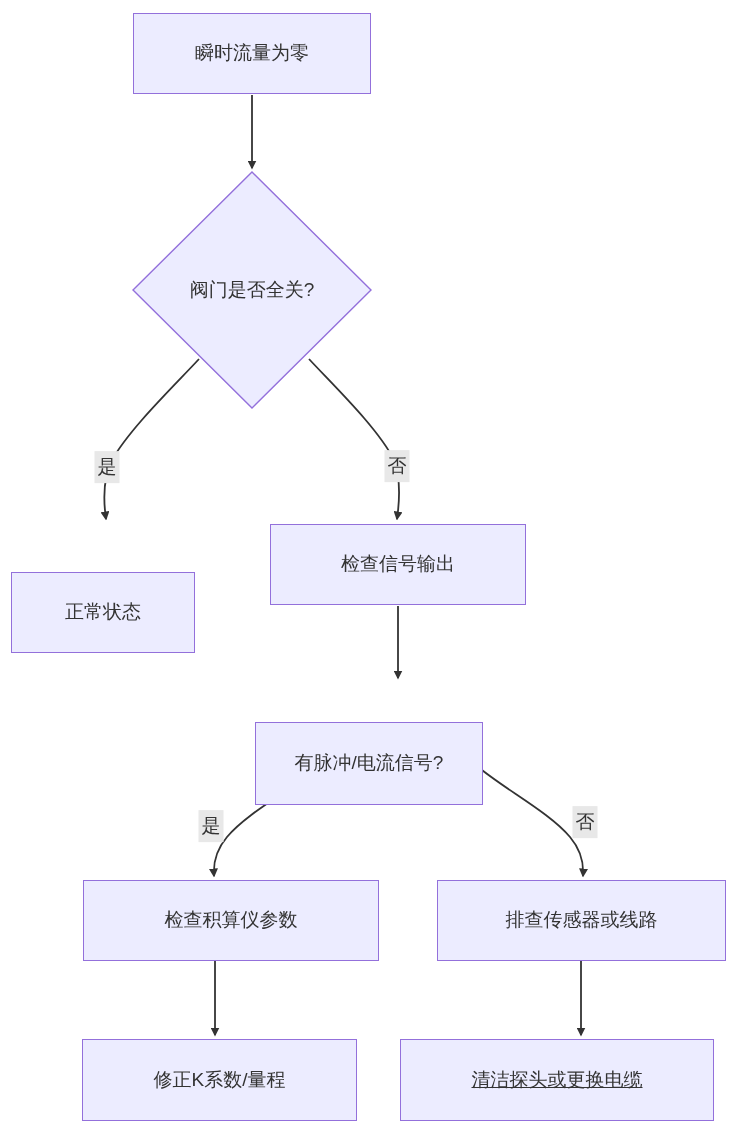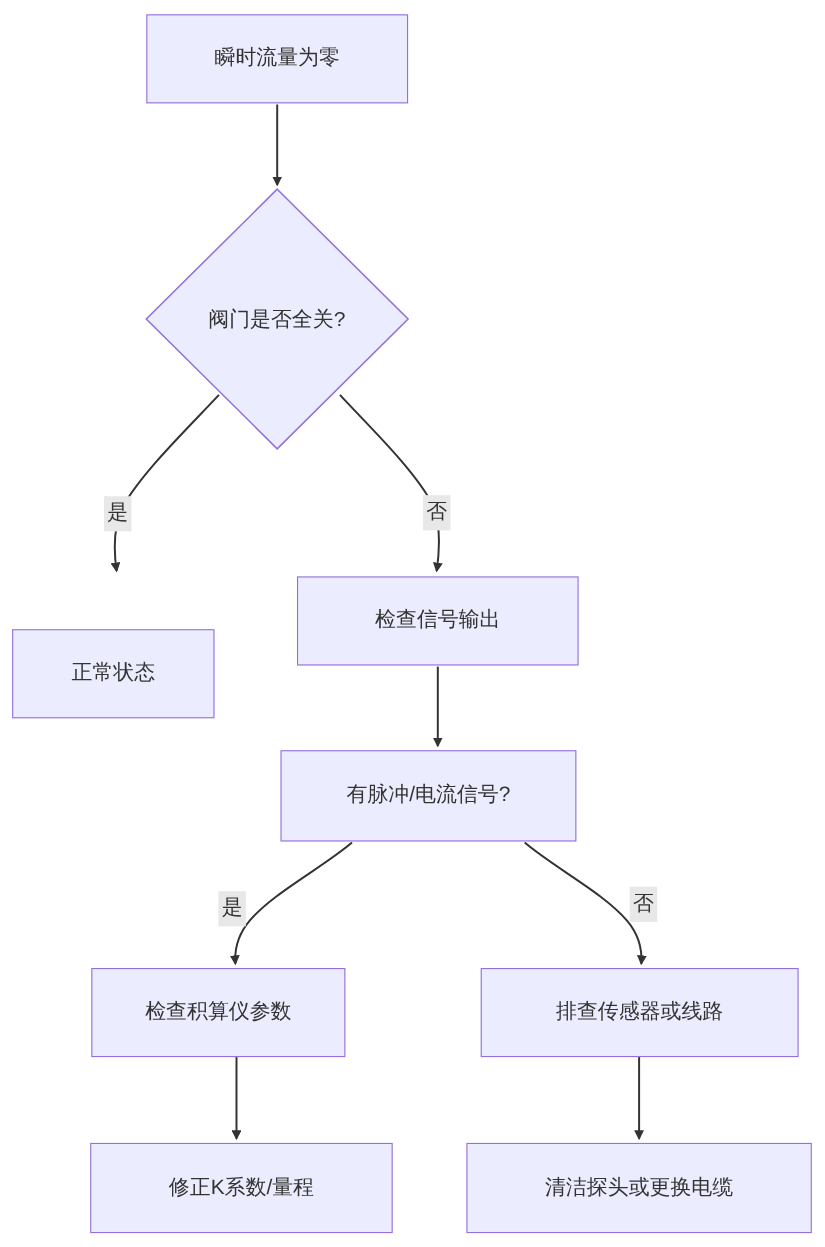--- a/index.html
+++ b/index.html
@@ -37,21 +37,20 @@
     line-height: 1.3;
   }
   .diamond-label {
     position: absolute;
     display: flex; align-items: center; justify-content: center;
     color: var(--text, #333333);
     font-size: 19px;
     text-align: right;
     background: transparent;
     border: none;
-    font-family: Liberation Mono, monospace;
   }
   .edge-label {
     position: absolute;
     transform: translate(-50%, -50%);
     background: var(--edge-label-bg, #e8e8e8);
     color: var(--text, #333333);
     font-size: 19px;
     padding: 4px 3px;
     line-height: 1.25;
     white-space: nowrap;
@@ -87,29 +86,29 @@
 </svg>
 
 <div class="node" style="left:133px; top:13px; width:238px; height:81px;">瞬时流量为零</div>
 
 <div class="diamond-label" style="left:133px; top:172px; width:238px; height:236px;">阀门是否全关?</div>
 
 <div class="node" style="left:11px; top:524px; width:184px; height:81px;margin-top:48px;">正常状态</div>
 
 <div class="node" style="left:270px; top:524px; width:256px; height:81px;text-align:center;">检查信号输出</div>
 
-<div class="node" style="left:255px; top:682px; width:269px; height:83px;">有脉冲/电流信号?</div>
+<div class="node" style="left:255px; top:722px; width:228px; height:83px;">有脉冲/电流信号?</div>
 
-<div class="node" style="left:83px; top:880px; width:231px; height:81px;">检查积算仪参数</div>
+<div class="node" style="left:83px; top:880px; width:296px; height:81px;">检查积算仪参数</div>
 
 <div class="node" style="left:437px; top:880px; width:289px; height:81px;text-align:right;">排查传感器或线路</div>
 
 <div class="node" style="left:82px; top:1039px; width:275px; height:82px;">修正K系数/量程</div>
 
-<div class="node" style="left:424px; top:1039px; width:314px; height:82px;">清洁探头或更换电缆</div>
+<div class="node" style="left:400px; top:1039px; width:314px; height:82px;text-decoration:underline;">清洁探头或更换电缆</div>
 
 <div class="edge-label" style="left:107px; top:467px;">是</div>
 
 <div class="edge-label" style="left:397px; top:466px;">否</div>
 
 <div class="edge-label" style="left:211px; top:826px;">是</div>
 
 <div class="edge-label" style="left:585px; top:822px;">否</div>
 
 </body></html>

